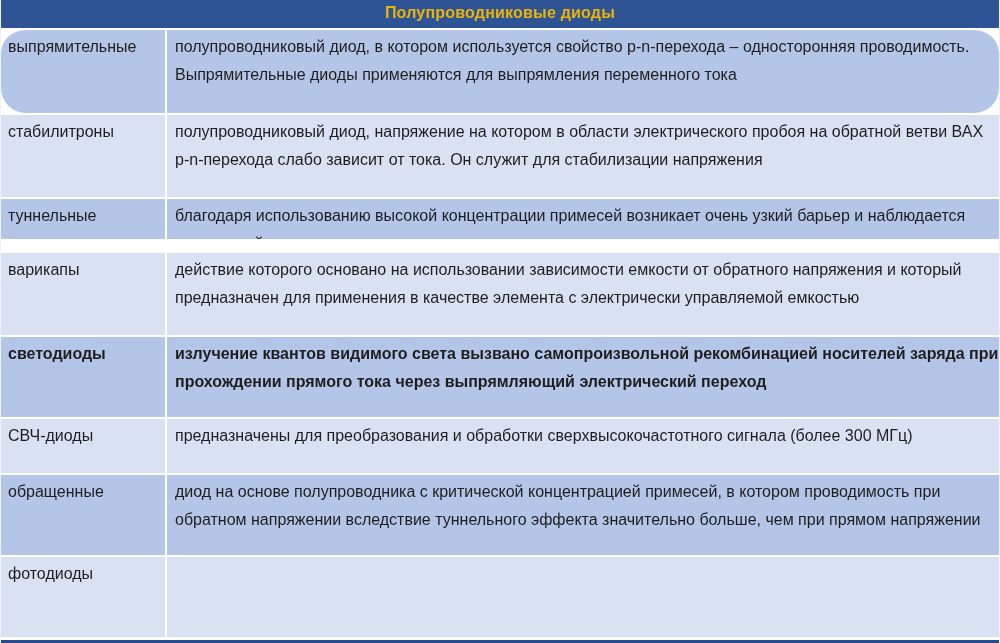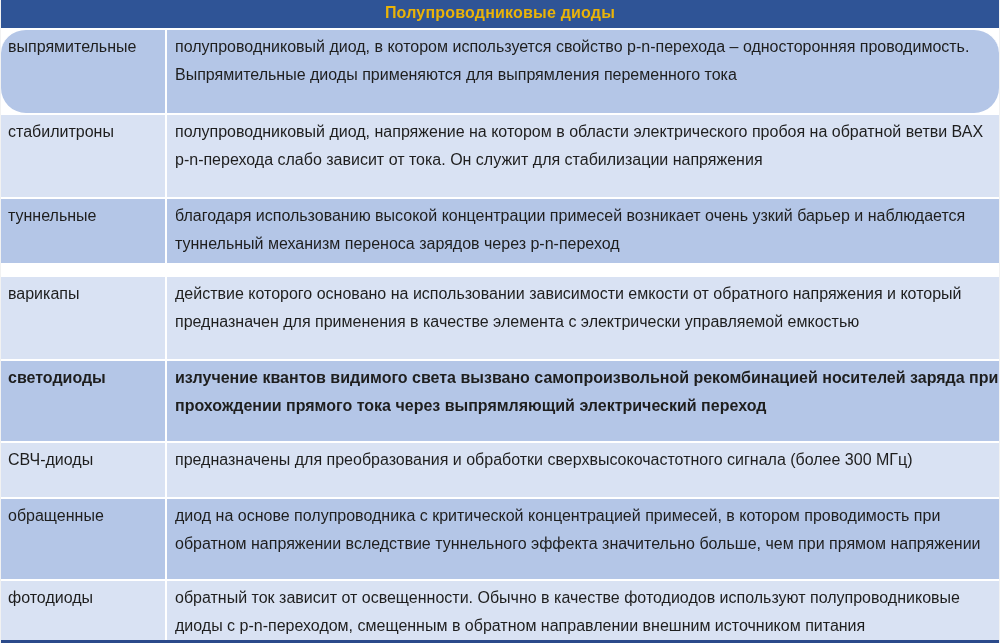--- a/index.html
+++ b/index.html
@@ -35,21 +35,21 @@
     display: flex;
     width: 100%;
     border-top: 2px solid #ffffff;
     overflow: hidden;
   }
   .band-dark  { background: #B4C6E7; }
   .band-light { background: #D9E2F3; }
 
   .r1 { height: 85px; border-radius: 25px; }
   .r2 { height: 84px; }
-  .r3 { height: 66px; }
+  .r3 { height: 42px; }
   .r4 { height: 84px; margin-top: 12px; }
   .r5 { height: 82px; font-weight: bold; }
   .r6 { height: 56px; }
   .r7 { height: 82px; }
   .r8 { height: 82px; }
 
   .cell {
     color: #1e1e1e;
     font-size: 16px;
     line-height: 28px;
@@ -111,18 +111,17 @@
     <div class="cell def">предназначены для преобразования и обработки сверхвысокочастотного сигнала (более 300 МГц)</div>
   </div>
 
   <div class="trow band-dark r7">
     <div class="cell term">обращенные</div>
     <div class="cell def">диод на основе полупроводника с критической концентрацией примесей, в котором проводимость при обратном напряжении вследствие туннельного эффекта значительно больше, чем при прямом напряжении</div>
   </div>
 
   <div class="trow band-light r8">
     <div class="cell term">фотодиоды</div>
-    <div class="cell def">обратный ток зависит от освещенности. Обычно в качестве фотодиодов используют полупроводниковые диоды с p-n-переходом, смещенным в обратном направлении внешним источником питания</div>
   </div>
 
   <div class="bottom-bar"></div>
 
 </div>
 
 </body></html>

